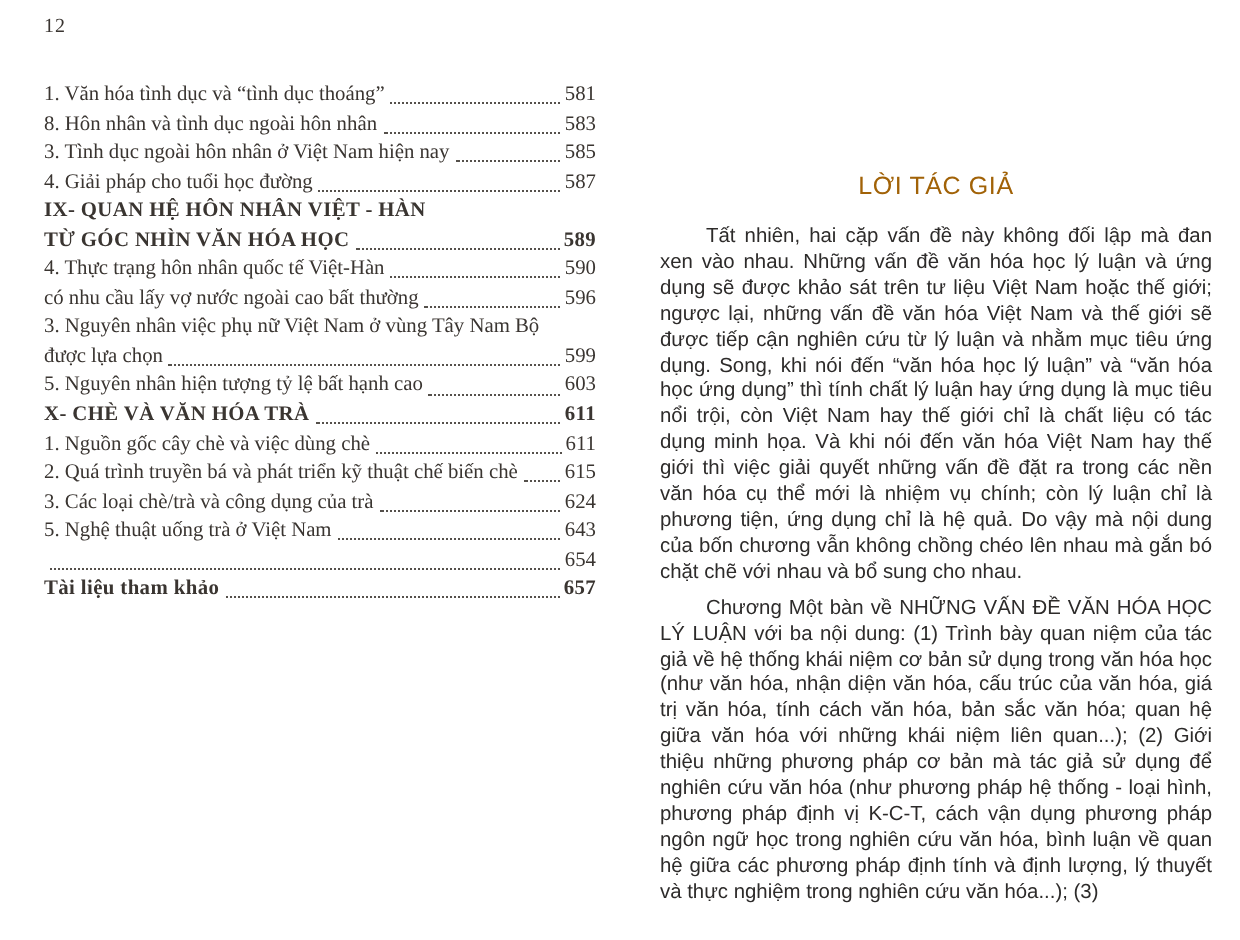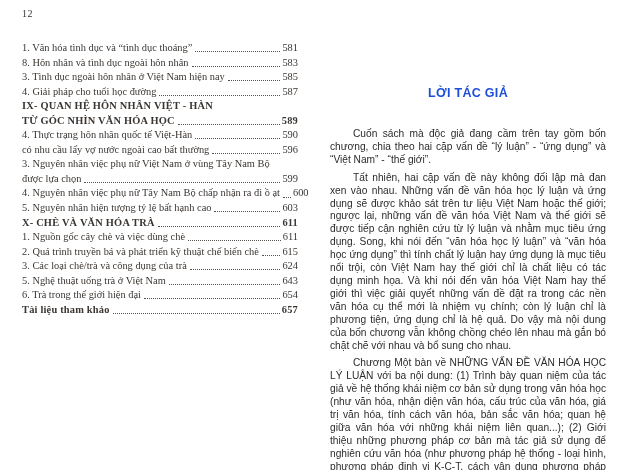--- a/index.html
+++ b/index.html
@@ -47,25 +47,25 @@
   }
   .toc-page { flex: 0 0 auto; }
   
   .page-right {
     width: 310px; height: 470px;
     padding: 0 14px 0 20px;
     overflow: hidden;
     font-family: "Liberation Sans", sans-serif;
   }
   .preface-title {
-    margin: 86px 0 28px 0;
+    margin: 86px 0 13px 0;
     text-align: center;
     font-size: 12.5px;
-    font-weight: bold;
-    color: #1d4ed8;
+    font-weight: normal;
+    color: #a16207;
     letter-spacing: 0.3px;
   }
   .preface-par {
     font-size: 10.2px;
     line-height: 12.9px;
     color: #2d2b2a;
     text-align: justify;
     text-indent: 23px;
     margin-bottom: 5px;
   }
@@ -118,25 +118,20 @@
         </div>
         <div class="toc-row">
           <span class="toc-text">3. Nguyên nhân việc phụ nữ Việt Nam ở vùng Tây Nam Bộ</span>
         </div>
         <div class="toc-row">
           <span class="toc-text">được lựa chọn</span>
           <span class="toc-dots"></span>
           <span class="toc-page">599</span>
         </div>
         <div class="toc-row">
-          <span class="toc-text">4. Nguyên nhân việc phụ nữ Tây Nam Bộ chấp nhận ra đi ồ ạt</span>
-          <span class="toc-dots"></span>
-          <span class="toc-page">600</span>
-        </div>
-        <div class="toc-row">
           <span class="toc-text">5. Nguyên nhân hiện tượng tỷ lệ bất hạnh cao</span>
           <span class="toc-dots"></span>
           <span class="toc-page">603</span>
         </div>
         <div class="toc-row bold">
           <span class="toc-text">X- CHÈ VÀ VĂN HÓA TRÀ</span>
           <span class="toc-dots"></span>
           <span class="toc-page">611</span>
         </div>
         <div class="toc-row">
@@ -153,34 +148,32 @@
           <span class="toc-text">3. Các loại chè/trà và công dụng của trà</span>
           <span class="toc-dots"></span>
           <span class="toc-page">624</span>
         </div>
         <div class="toc-row">
           <span class="toc-text">5. Nghệ thuật uống trà ở Việt Nam</span>
           <span class="toc-dots"></span>
           <span class="toc-page">643</span>
         </div>
         <div class="toc-row">
-          <span class="toc-text">6. Trà trong thế giới hiện đại</span>
           <span class="toc-dots"></span>
           <span class="toc-page">654</span>
         </div>
         <div class="toc-row bold">
           <span class="toc-text">Tài liệu tham khảo</span>
           <span class="toc-dots"></span>
           <span class="toc-page">657</span>
         </div>
       </div>
   </div>
 
   <div class="page-right">
     <div class="preface-title">LỜI TÁC GIẢ</div>
     <div class="preface-body">
-        <p class="preface-par">Cuốn sách mà độc giả đang cầm trên tay gồm bốn chương, chia theo hai cặp vấn đề “lý luận” - “ứng dụng” và “Việt Nam” - “thế giới”.</p>
         <p class="preface-par">Tất nhiên, hai cặp vấn đề này không đối lập mà đan xen vào nhau. Những vấn đề văn hóa học lý luận và ứng dụng sẽ được khảo sát trên tư liệu Việt Nam hoặc thế giới; ngược lại, những vấn đề văn hóa Việt Nam và thế giới sẽ được tiếp cận nghiên cứu từ lý luận và nhằm mục tiêu ứng dụng. Song, khi nói đến “văn hóa học lý luận” và “văn hóa học ứng dụng” thì tính chất lý luận hay ứng dụng là mục tiêu nổi trội, còn Việt Nam hay thế giới chỉ là chất liệu có tác dụng minh họa. Và khi nói đến văn hóa Việt Nam hay thế giới thì việc giải quyết những vấn đề đặt ra trong các nền văn hóa cụ thể mới là nhiệm vụ chính; còn lý luận chỉ là phương tiện, ứng dụng chỉ là hệ quả. Do vậy mà nội dung của bốn chương vẫn không chồng chéo lên nhau mà gắn bó chặt chẽ với nhau và bổ sung cho nhau.</p>
         <p class="preface-par">Chương Một bàn về NHỮNG VẤN ĐỀ VĂN HÓA HỌC LÝ LUẬN với ba nội dung: (1) Trình bày quan niệm của tác giả về hệ thống khái niệm cơ bản sử dụng trong văn hóa học (như văn hóa, nhận diện văn hóa, cấu trúc của văn hóa, giá trị văn hóa, tính cách văn hóa, bản sắc văn hóa; quan hệ giữa văn hóa với những khái niệm liên quan...); (2) Giới thiệu những phương pháp cơ bản mà tác giả sử dụng để nghiên cứu văn hóa (như phương pháp hệ thống - loại hình, phương pháp định vị K-C-T, cách vận dụng phương pháp ngôn ngữ học trong nghiên cứu văn hóa, bình luận về quan hệ giữa các phương pháp định tính và định lượng, lý thuyết và thực nghiệm trong nghiên cứu văn hóa...); (3)</p>
       </div>
   </div>
 
 </div>
 
 </body></html>

